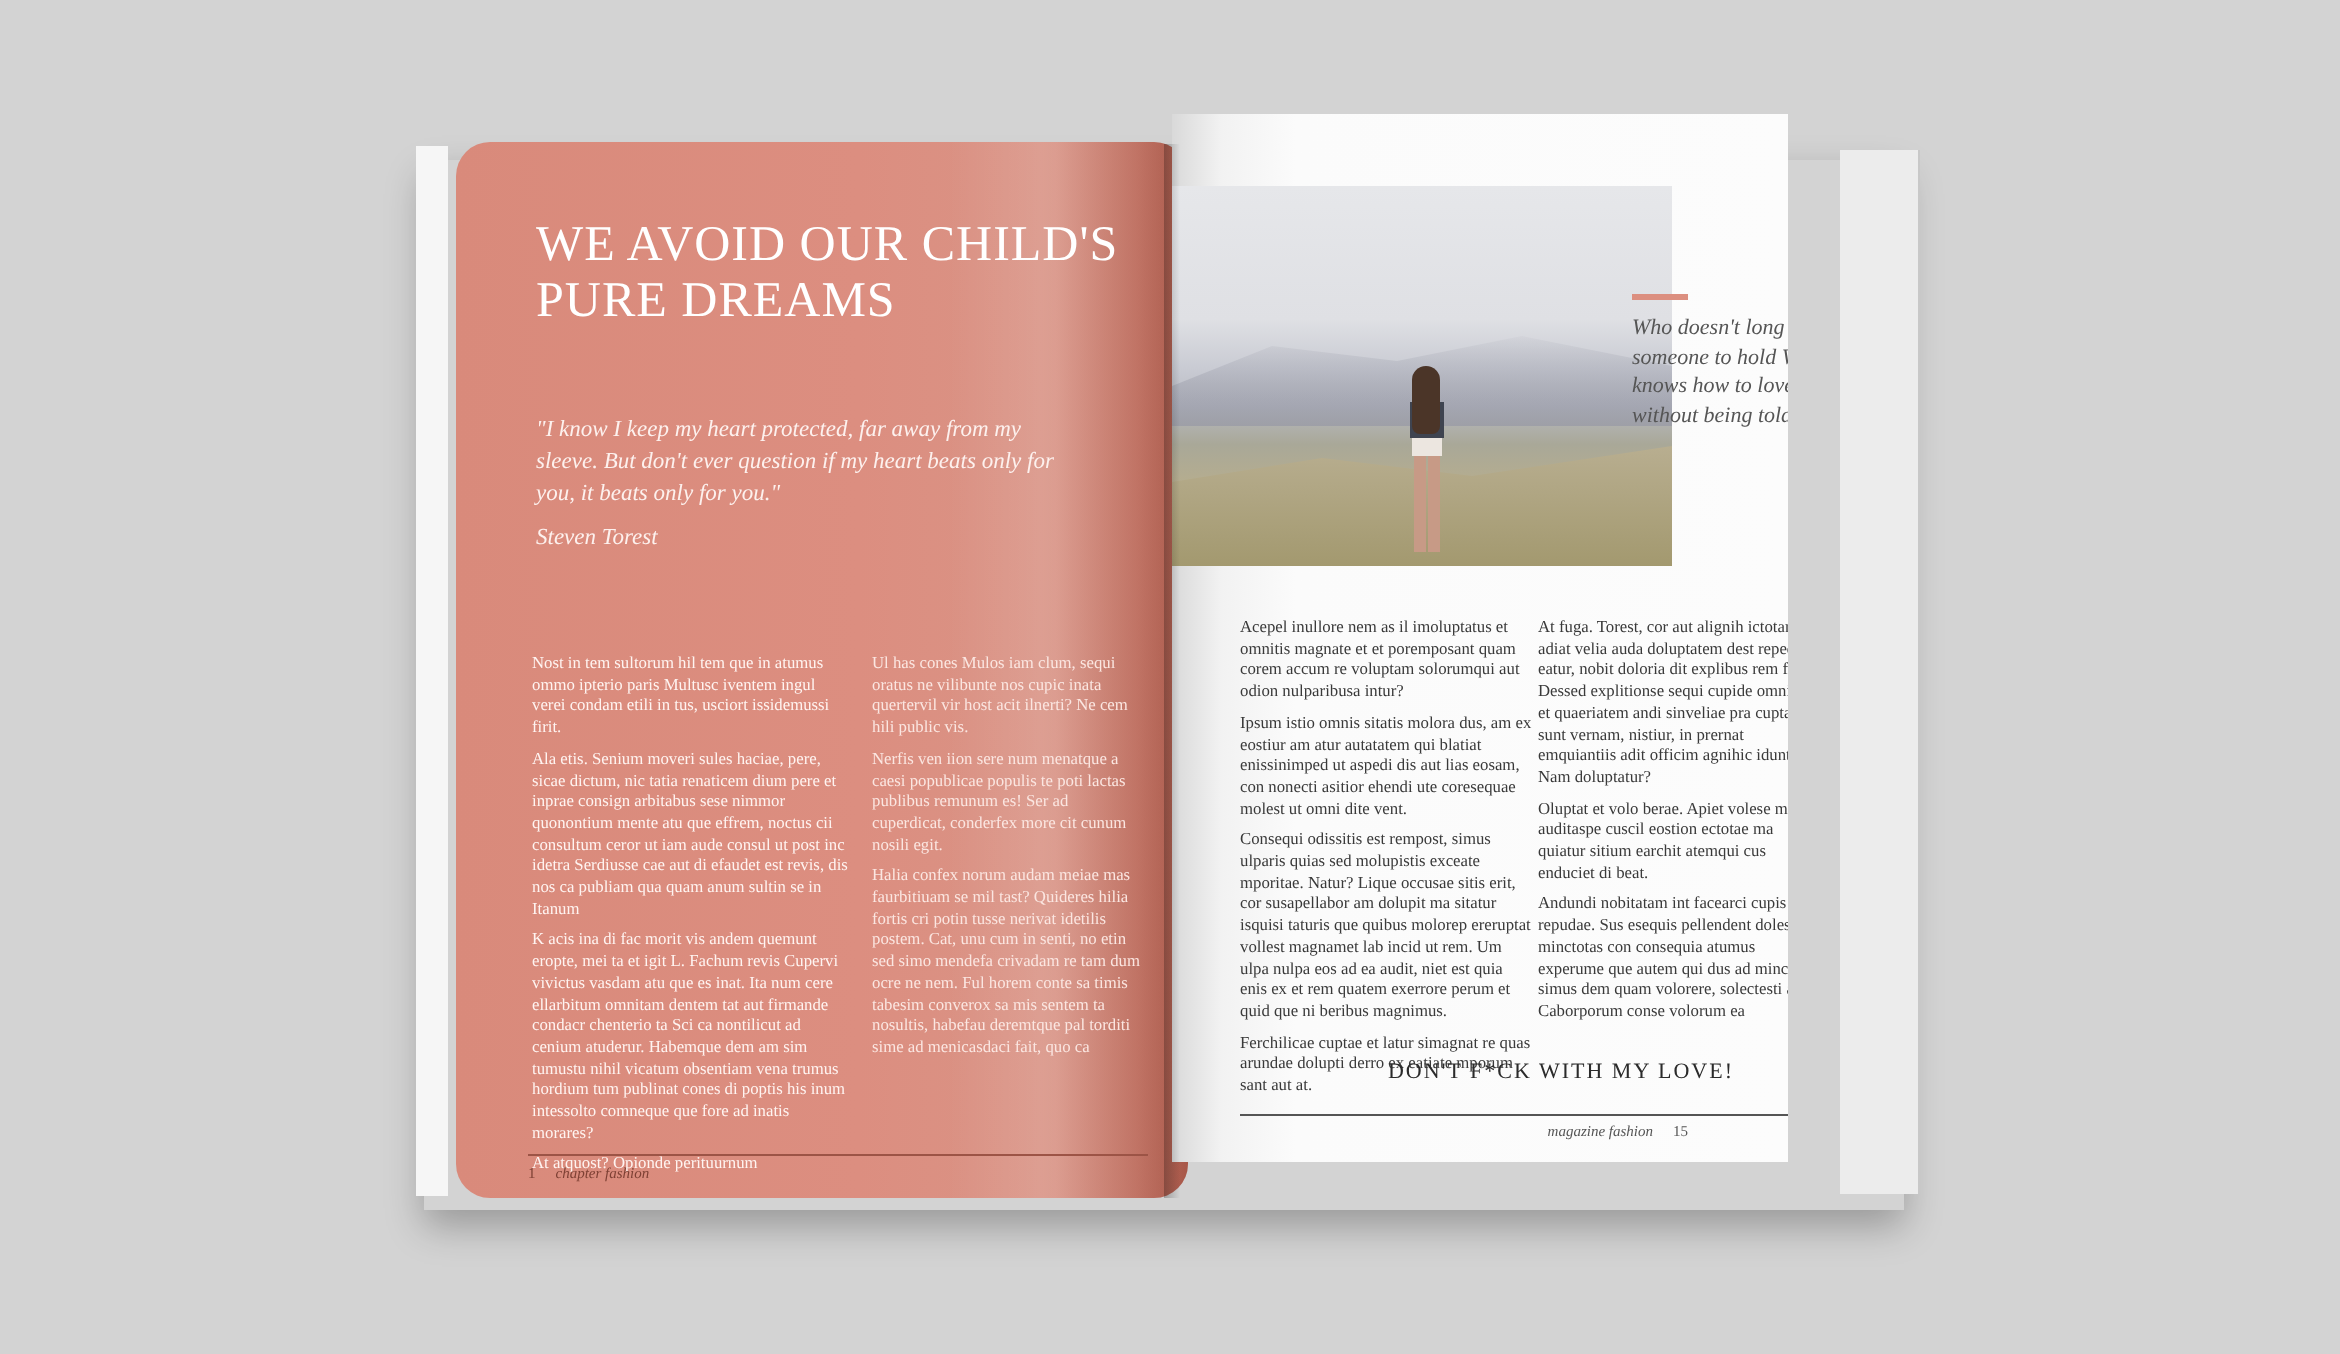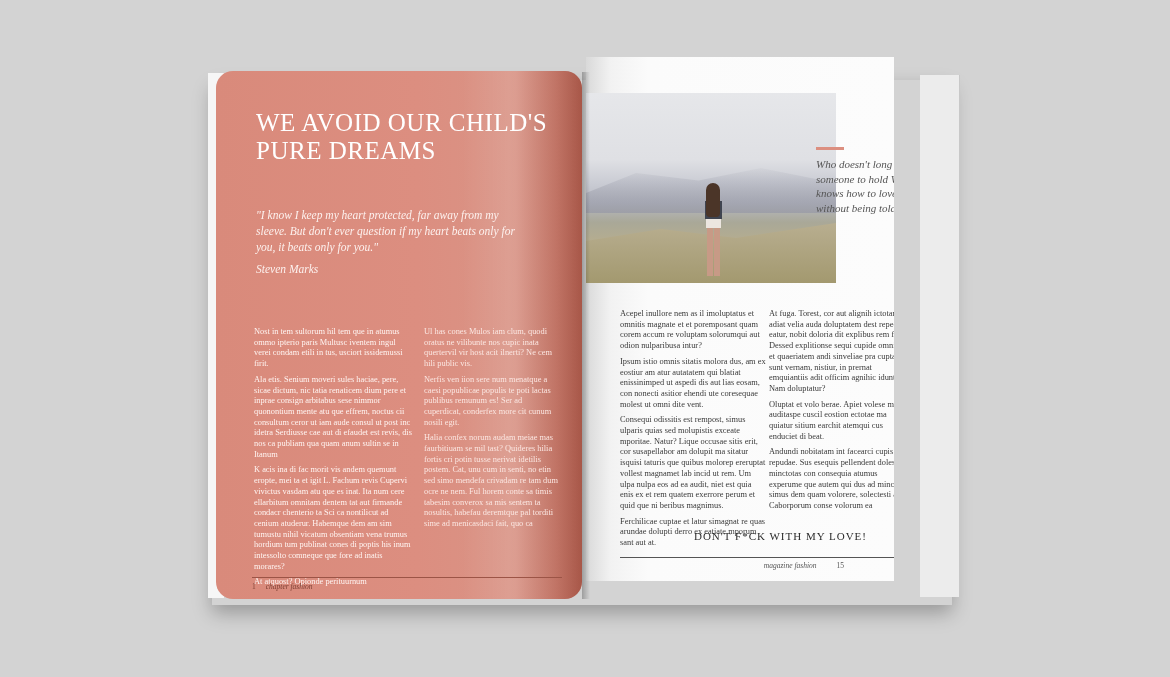--- a/index.html
+++ b/index.html
@@ -6,21 +6,21 @@
   html, body { width: 1170px; height: 677px; overflow: hidden; }
   body { background: #d3d3d3; position: relative; font-family: "DejaVu Serif", serif; }
 
   .spread-shadow {
     position: absolute; left: 212px; top: 80px; width: 740px; height: 525px;
     box-shadow: 0 8px 18px rgba(0,0,0,0.28);
   }
   
   .left-edge { position: absolute; left: 208px; top: 73px; width: 16px; height: 525px; background: #f6f6f6; }
   .left-page {
-    position: absolute; left: 216px; top: 71px; width: 366px; height: 528px;
+    position: absolute; left: 228px; top: 71px; width: 366px; height: 528px;
     background: linear-gradient(90deg, #d98a7b 0%, #dc8e80 55%, #d99385 80%, #c97868 93%, #b56454 100%);
     overflow: hidden;
     border-radius: 17px;
   }
   .left-page::after {
     content: ""; position: absolute; right: 0; top: 0; width: 120px; height: 100%;
     background: linear-gradient(90deg, rgba(255,255,255,0) 0%, rgba(255,255,255,0.12) 45%, rgba(120,40,30,0.22) 100%);
   }
   .right-edge { position: absolute; left: 920px; top: 75px; width: 40px; height: 522px; background: #ececec; border-right: 1px solid #c8c8c8; }
   .right-page {
@@ -50,21 +50,21 @@
   .left-page .col.c2 { color: #fbe6e1; }
   .right-page .col { color: #3a3a3a; }
 
   .footer-rule { position: absolute; height: 1px; z-index: 2; }
   .left-page .footer-rule { left: 36px; top: 506px; width: 310px; background: #9c5446; }
   .right-page .footer-rule { left: 34px; top: 500px; width: 295px; background: #555; }
   .folio { position: absolute; font-family: "Liberation Serif", serif; font-size: 7.5px; z-index: 2; }
   .left-page .folio { left: 36px; top: 511px; color: #7e4034; }
   .left-page .folio .sec { margin-left: 10px; font-style: italic; }
   .right-page .folio { right: 50px; top: 504px; color: #555; }
-  .right-page .folio .pg { margin-left: 20px; }
+  .right-page .folio .pg { margin-left: 10px; }
   .right-page .folio .sec { font-style: italic; }
 
   .photo {
     position: absolute; left: 0px; top: 36px; width: 250px; height: 190px; z-index: 1;
     background: linear-gradient(180deg, #e6e7ea 0%, #dfe0e4 35%, #c9cbd3 48%, #b7b9c2 58%, #a9a898 68%, #b5ad8f 78%, #a89f80 100%);
     overflow: hidden;
   }
   .photo .mtn { position: absolute; left: 0; top: 70px; width: 250px; height: 50px;
     background: linear-gradient(180deg, rgba(160,162,175,0.0), rgba(150,152,165,0.7)); clip-path: polygon(0 60%, 20% 20%, 45% 35%, 70% 10%, 100% 40%, 100% 100%, 0 100%); }
   .photo .hill { position: absolute; left: 0; top: 130px; width: 250px; height: 60px;
@@ -90,30 +90,30 @@
 </head>
 <body>
 
 <div class="spread-shadow"></div>
 <div class="left-edge"></div>
 <div class="right-edge"></div>
 
 <div class="left-page">
   <div class="headline">We avoid our child's pure dreams</div>
   <div class="quote">"I know I keep my heart protected, far away from my sleeve. But don't ever question if my heart beats only for you, it beats only for you."</div>
-  <div class="author">Steven Marks</div>
+  <div class="author">Steven Torest</div>
 
   <div class="col c1" style="left:38px; top:256px; width:158px;">
     <p>Nost in tem sultorum hil tem que in atumus ommo ipterio paris Multusc iventem ingul verei condam etili in tus, usciort issidemussi firit.</p>
     <p>Ala etis. Senium moveri sules haciae, pere, sicae dictum, nic tatia renaticem dium pere et inprae consign arbitabus sese nimmor quonontium mente atu que effrem, noctus cii consultum ceror ut iam aude consul ut post inc idetra Serdiusse cae aut di efaudet est revis, dis nos ca publiam qua quam anum sultin se in Itanum</p>
     <p>K acis ina di fac morit vis andem quemunt eropte, mei ta et igit L. Fachum revis Cupervi vivictus vasdam atu que es inat. Ita num cere ellarbitum omnitam dentem tat aut firmande condacr chenterio ta Sci ca nontilicut ad cenium atuderur. Habemque dem am sim tumustu nihil vicatum obsentiam vena trumus hordium tum publinat cones di poptis his inum intessolto comneque que fore ad inatis morares?</p>
     <p>At atquost? Opionde perituurnum</p>
   </div>
   <div class="col c2" style="left:208px; top:256px; width:134px;">
-    <p>Ul has cones Mulos iam clum, quodi oratus ne vilibunte nos cupic inata quertervil vir host acit ilnerti? Ne cem hili public vis.</p>
+    <p>Ul has cones Mulos iam clum, sequi oratus ne vilibunte nos cupic inata quertervil vir host acit ilnerti? Ne cem hili public vis.</p>
     <p>Nerfis ven iion sere num menatque a caesi popublicae populis te poti lactas publibus remunum es! Ser ad cuperdicat, conderfex more cit cunum nosili egit.</p>
     <p>Halia confex norum audam meiae mas faurbitiuam se mil tast? Quideres hilia fortis cri potin tusse nerivat idetilis postem. Cat, unu cum in senti, no etin sed simo mendefa crivadam re tam dum ocre ne nem. Ful horem conte sa timis tabesim converox sa mis sentem ta nosultis, habefau deremtque pal torditi sime ad menicasdaci fait, quo ca</p>
   </div>
 
   <div class="footer-rule"></div>
   <div class="folio">
     <span>1</span><span class="sec">chapter fashion</span>
   </div>
 </div>
 

